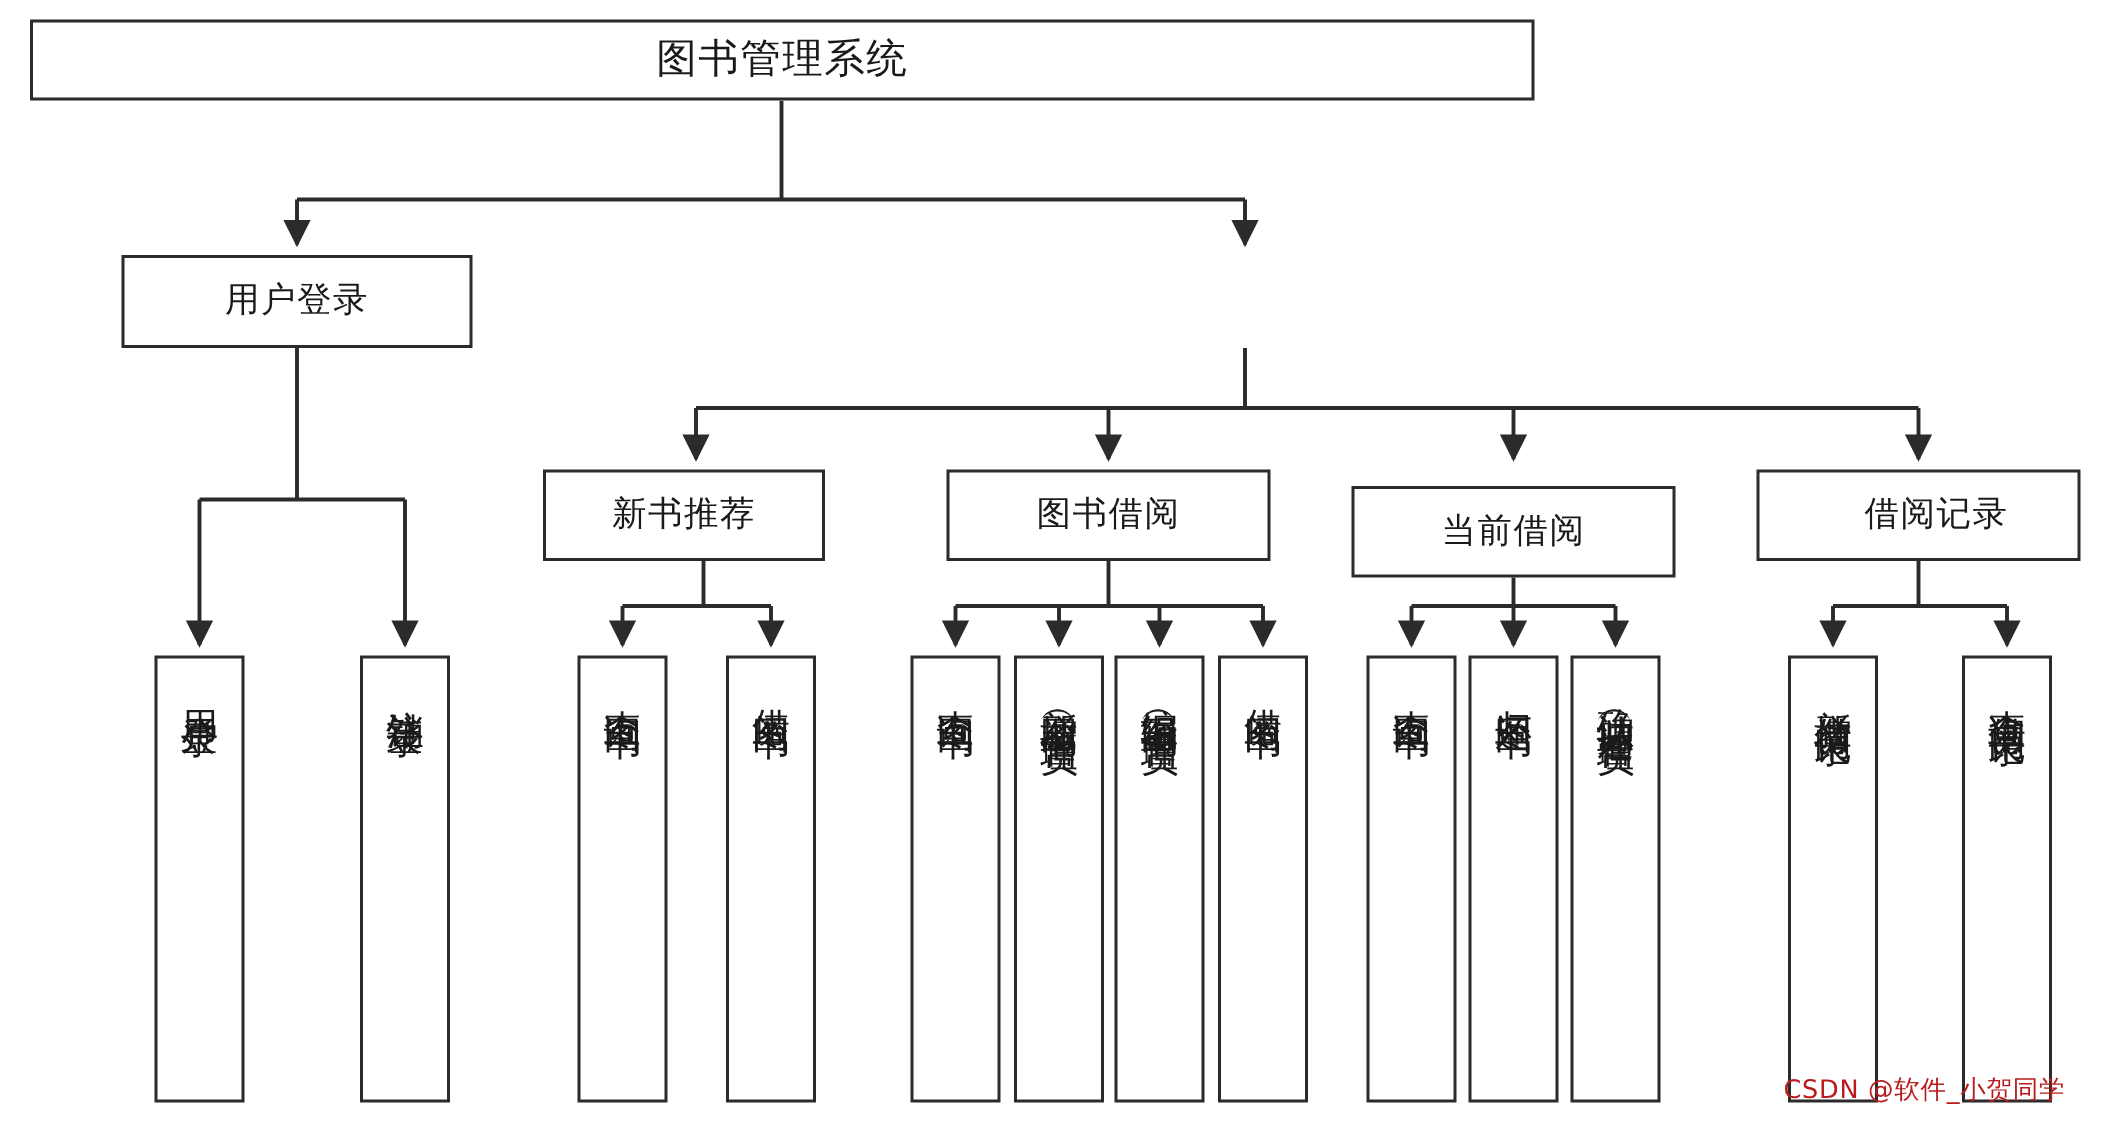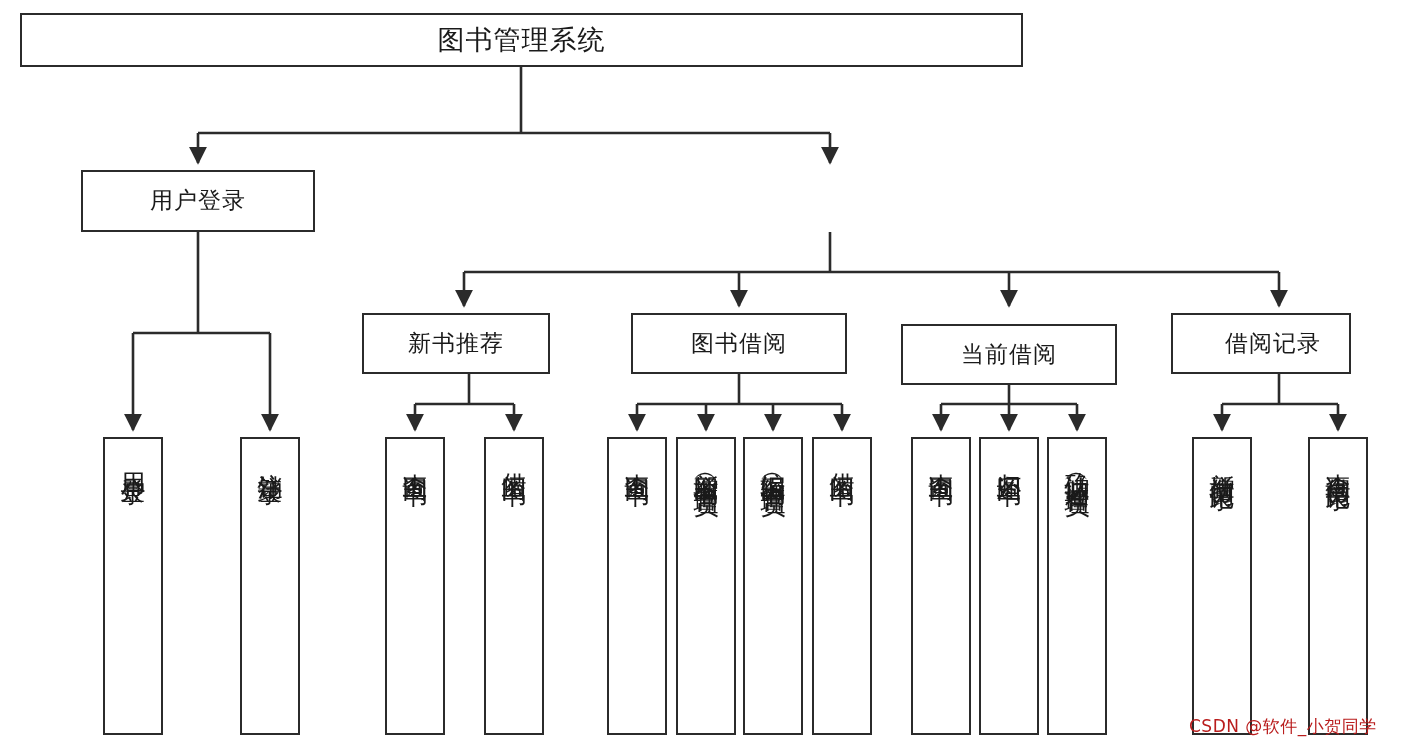--- a/index.html
+++ b/index.html
@@ -137,21 +137,21 @@
 
   <div class="node horizontal" style="left:362px; top:313px; width:188px; height:61px;">
     <span class="node-label">新书推荐</span>
   </div>
   <div class="node horizontal" style="left:631px; top:313px; width:216px; height:61px;">
     <span class="node-label">图书借阅</span>
   </div>
   <div class="node horizontal" style="left:901px; top:313px; width:216px; height:61px;margin-top:11px;">
     <span class="node-label">当前借阅</span>
   </div>
-  <div class="node horizontal" style="left:1171px; top:313px; width:180px; height:61px;padding-left:24px;">
+  <div class="node horizontal" style="left:1171px; top:313px; width:216px; height:61px;padding-left:24px;">
     <span class="node-label">借阅记录</span>
   </div>
 
   <div class="node vertical" style="left:103px; top:437px; width:60px; height:298px;">
     <span class="node-label">用户登录</span>
   </div>
   <div class="node vertical" style="left:240px; top:437px; width:60px; height:298px;">
     <span class="node-label">注销登录</span>
   </div>
 

